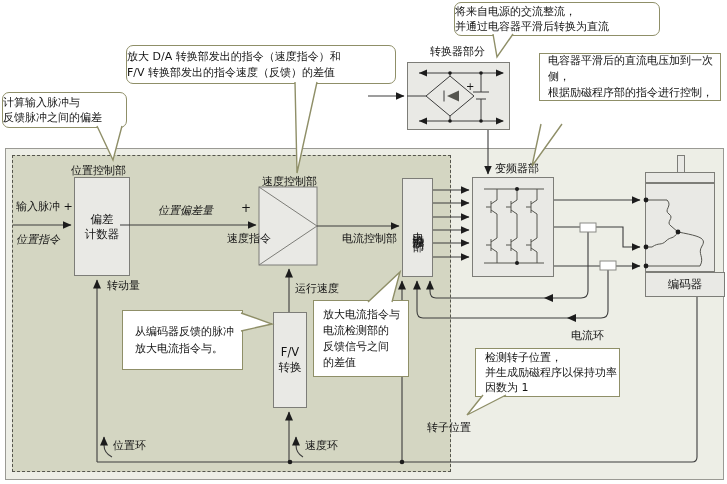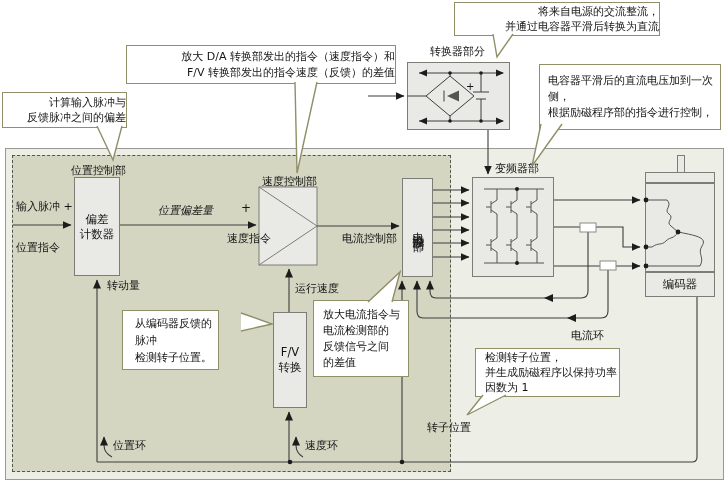--- a/index.html
+++ b/index.html
@@ -8,57 +8,57 @@
   .abs{position:absolute;}
   .outerbox{background:#edeee6;border:1px solid #9a9a94;}
   .dashedbox{background:#d4d6c2;border:1px dashed #55554d;}
   .blk{background:#e9e9e5;border:1px solid #7d7d78;box-sizing:border-box;
        display:flex;flex-direction:column;align-items:center;justify-content:center;
        text-align:center;line-height:15px;font-size:11.5px;}
   .vtext{writing-mode:vertical-rl;letter-spacing:2px;line-height:1;}
   .lbl{white-space:nowrap;line-height:13px;}
   .callout{background:#fff;border:1.4px solid #8f8f68;box-sizing:border-box;
            display:flex;flex-direction:column;justify-content:center;line-height:16px;}
-  .callout.center{align-items:flex-end;text-align:center;}
+  .callout.center{align-items:flex-start;text-align:center;border-radius:7px;}
   .callout.left{align-items:flex-start;text-align:left;}
   svg.layer{position:absolute;left:0;top:0;pointer-events:none;}
   #lines{z-index:20;}
   #pointers{z-index:40;}
   .z10{z-index:10;} .z30{z-index:30;}
 </style>
 </head>
 <body>
 
 <div id="stage">
 
   <div class="abs outerbox" style="left:5px;top:148px;width:717px;height:330px;"></div>
   <div class="abs dashedbox" style="left:12px;top:155px;width:437px;height:315px;"></div>
 
-  <div class="abs blk z10" style="left:74px;top:177px;width:46px;height:99px;">
+  <div class="abs blk z10" style="left:74px;top:177px;width:56px;height:99px;">
     <div>偏差</div>
     <div>计数器</div>
   </div>
 
   <div class="abs blk z10" style="left:402px;top:178px;width:31px;height:99px;">
     <div class="vtext">电流控制部</div>
   </div>
 
   <div class="abs blk z10" style="left:273px;top:312px;width:34px;height:96px;">
     <div>F/V</div>
     <div>转换</div>
   </div>
 
   <div class="abs blk z10" style="left:472px;top:177px;width:82px;height:100px;"></div>
 
   <div class="abs blk z10" style="left:407px;top:62px;width:103px;height:68px;"></div>
 
   <div class="abs blk z10" style="left:677px;top:155px;width:8px;height:18px;"></div>
   <div class="abs blk z10" style="left:645px;top:172px;width:70px;height:11px;"></div>
   <div class="abs blk z10" style="left:645px;top:183px;width:70px;height:89px;"></div>
-  <div class="abs blk z10" style="left:645px;top:272px;width:70px;height:25px;">
+  <div class="abs blk z10" style="left:645px;top:272px;width:80px;height:25px;">
     <div>编码器</div>
   </div>
 
   <svg id="lines" class="layer" width="727" height="484" viewBox="0 0 727 484">
     <defs>
       <marker id="ar" markerUnits="userSpaceOnUse" markerWidth="10" markerHeight="9" refX="8.5" refY="4" orient="auto">
           <path d="M0,0 L9,4 L0,8 Z" fill="#1c1c1c"></path>
         </marker>
     </defs>
 
@@ -160,21 +160,21 @@
         <circle cx="450" cy="121" r="1.8"></circle>
     </g>
   </svg>
 
   <div class="abs lbl z30" style="left:71px;top:164px;">位置控制部</div>
   <div class="abs lbl z30" style="left:262px;top:175px;">速度控制部</div>
   <div class="abs lbl z30" style="left:495px;top:162px;">变频器部</div>
   <div class="abs lbl z30" style="left:430px;top:45px;">转换器部分</div>
 
   <div class="abs lbl z30" style="left:16px;top:200px;">输入脉冲 +</div>
-  <div class="abs lbl z30" style="left:16px;top:241px;">位置指令</div>
+  <div class="abs lbl z30" style="left:16px;top:233px;font-style:italic;">位置指令</div>
   <div class="abs lbl z30" style="left:158px;top:204px;font-style:italic;">位置偏差量</div>
   <div class="abs lbl z30" style="left:241px;top:202px;font-size:12px;">+</div>
   <div class="abs lbl z30" style="left:227px;top:232px;">速度指令</div>
   <div class="abs lbl z30" style="left:107px;top:279px;">转动量</div>
   <div class="abs lbl z30" style="left:342px;top:232px;">电流控制部</div>
   <div class="abs lbl z30" style="left:295px;top:282px;">运行速度</div>
   <div class="abs lbl z30" style="left:113px;top:439px;">位置环</div>
   <div class="abs lbl z30" style="left:305px;top:439px;">速度环</div>
   <div class="abs lbl z30" style="left:571px;top:329px;">电流环</div>
   <div class="abs lbl z30" style="left:427px;top:421px;">转子位置</div>
@@ -188,28 +188,28 @@
   <div class="abs callout center z30" style="left:106px;top:45px;width:270px;height:39px;margin-left:20px;">
     <div>放大 D/A 转换部发出的指令（速度指令）和</div>
     <div>F/V 转换部发出的指令速度（反馈）的差值</div>
   </div>
 
   <div class="abs callout center z30" style="left:454px;top:2px;width:206px;height:34px;line-height:15px;">
     <div>将来自电源的交流整流，</div>
     <div>并通过电容器平滑后转换为直流</div>
   </div>
 
-  <div class="abs callout left z30" style="left:539px;top:64px;width:182px;height:66px;padding-left:8px;">
+  <div class="abs callout left z30" style="left:539px;top:53px;width:182px;height:48px;padding-left:8px;">
     <div>电容器平滑后的直流电压加到一次侧，</div>
     <div>根据励磁程序部的指令进行控制，</div>
   </div>
 
-  <div class="abs callout left z30" style="left:122px;top:310px;width:97px;height:60px;padding-left:12px;line-height:17px;">
+  <div class="abs callout left z30" style="left:122px;top:310px;width:121px;height:60px;padding-left:12px;line-height:17px;">
     <div>从编码器反馈的脉冲</div>
-    <div>检测转子位置。</div>
+    <div>放大电流指令与。</div>
   </div>
 
   <div class="abs callout left z30" style="left:313px;top:300px;width:96px;height:77px;padding-left:9px;">
     <div>放大电流指令与</div>
     <div>电流检测部的</div>
     <div>反馈信号之间</div>
     <div>的差值</div>
   </div>
 
   <div class="abs callout left z30" style="left:475px;top:348px;width:145px;height:49px;padding-left:9px;line-height:15px;">

